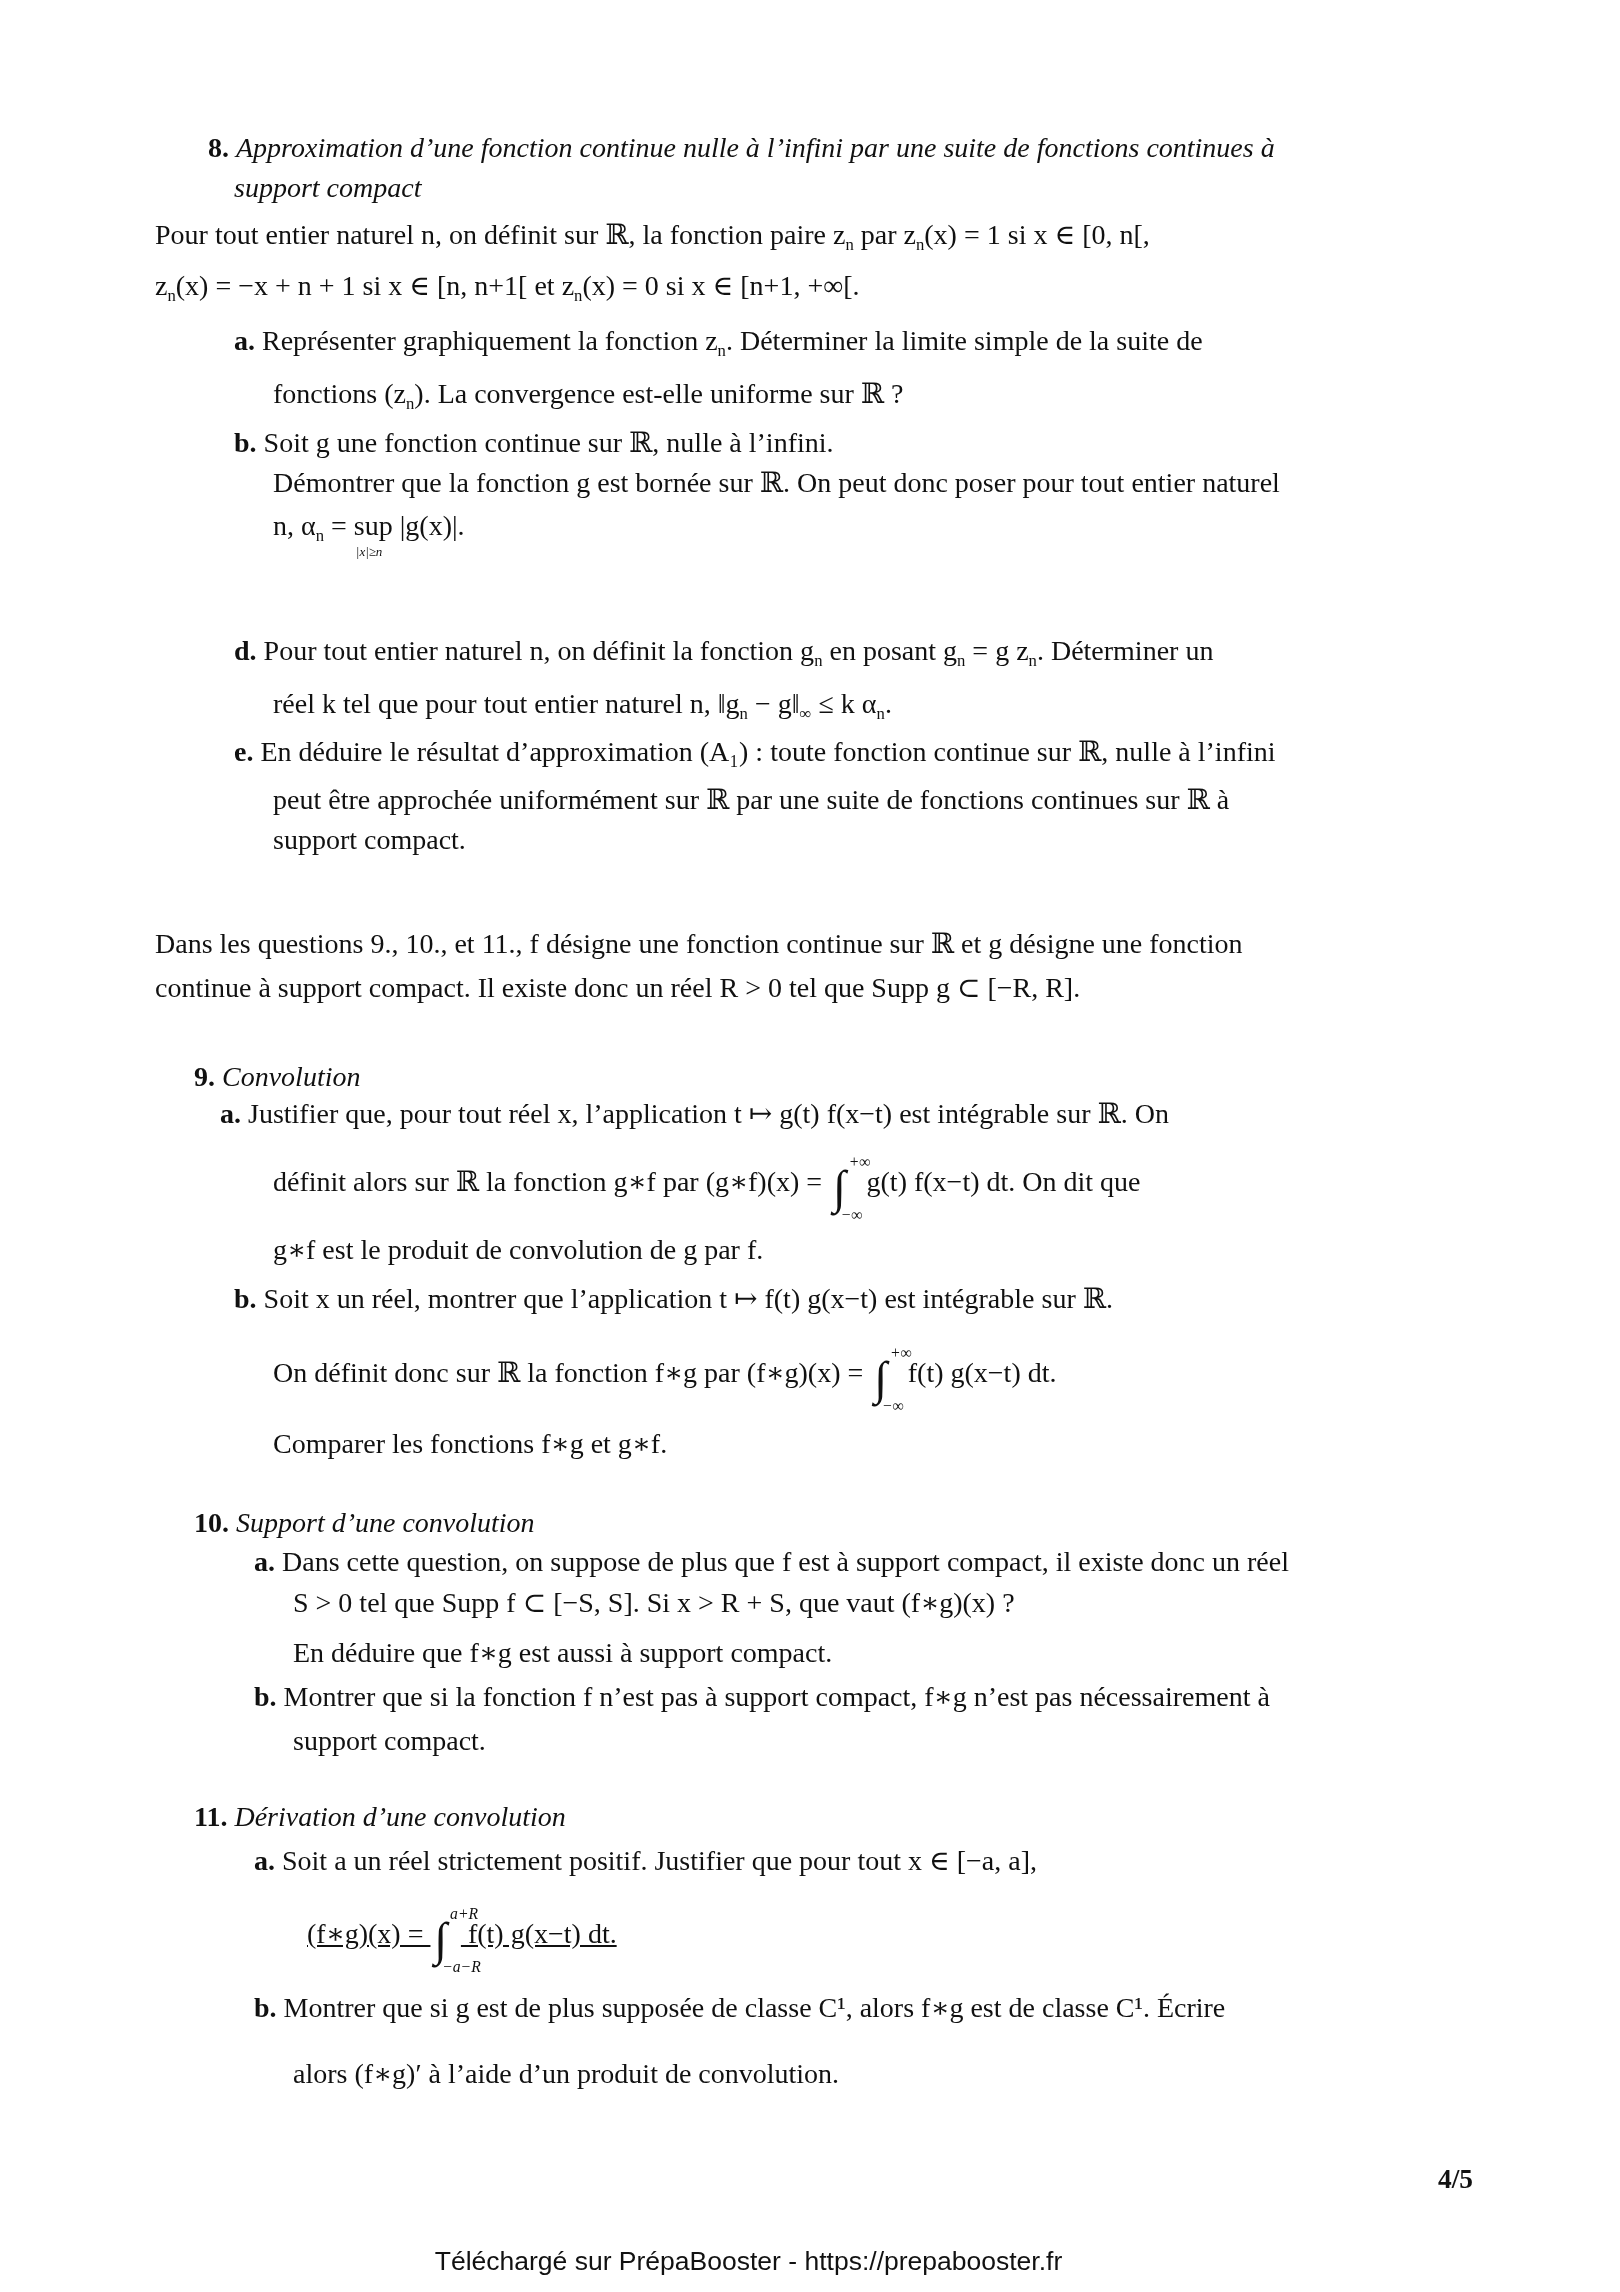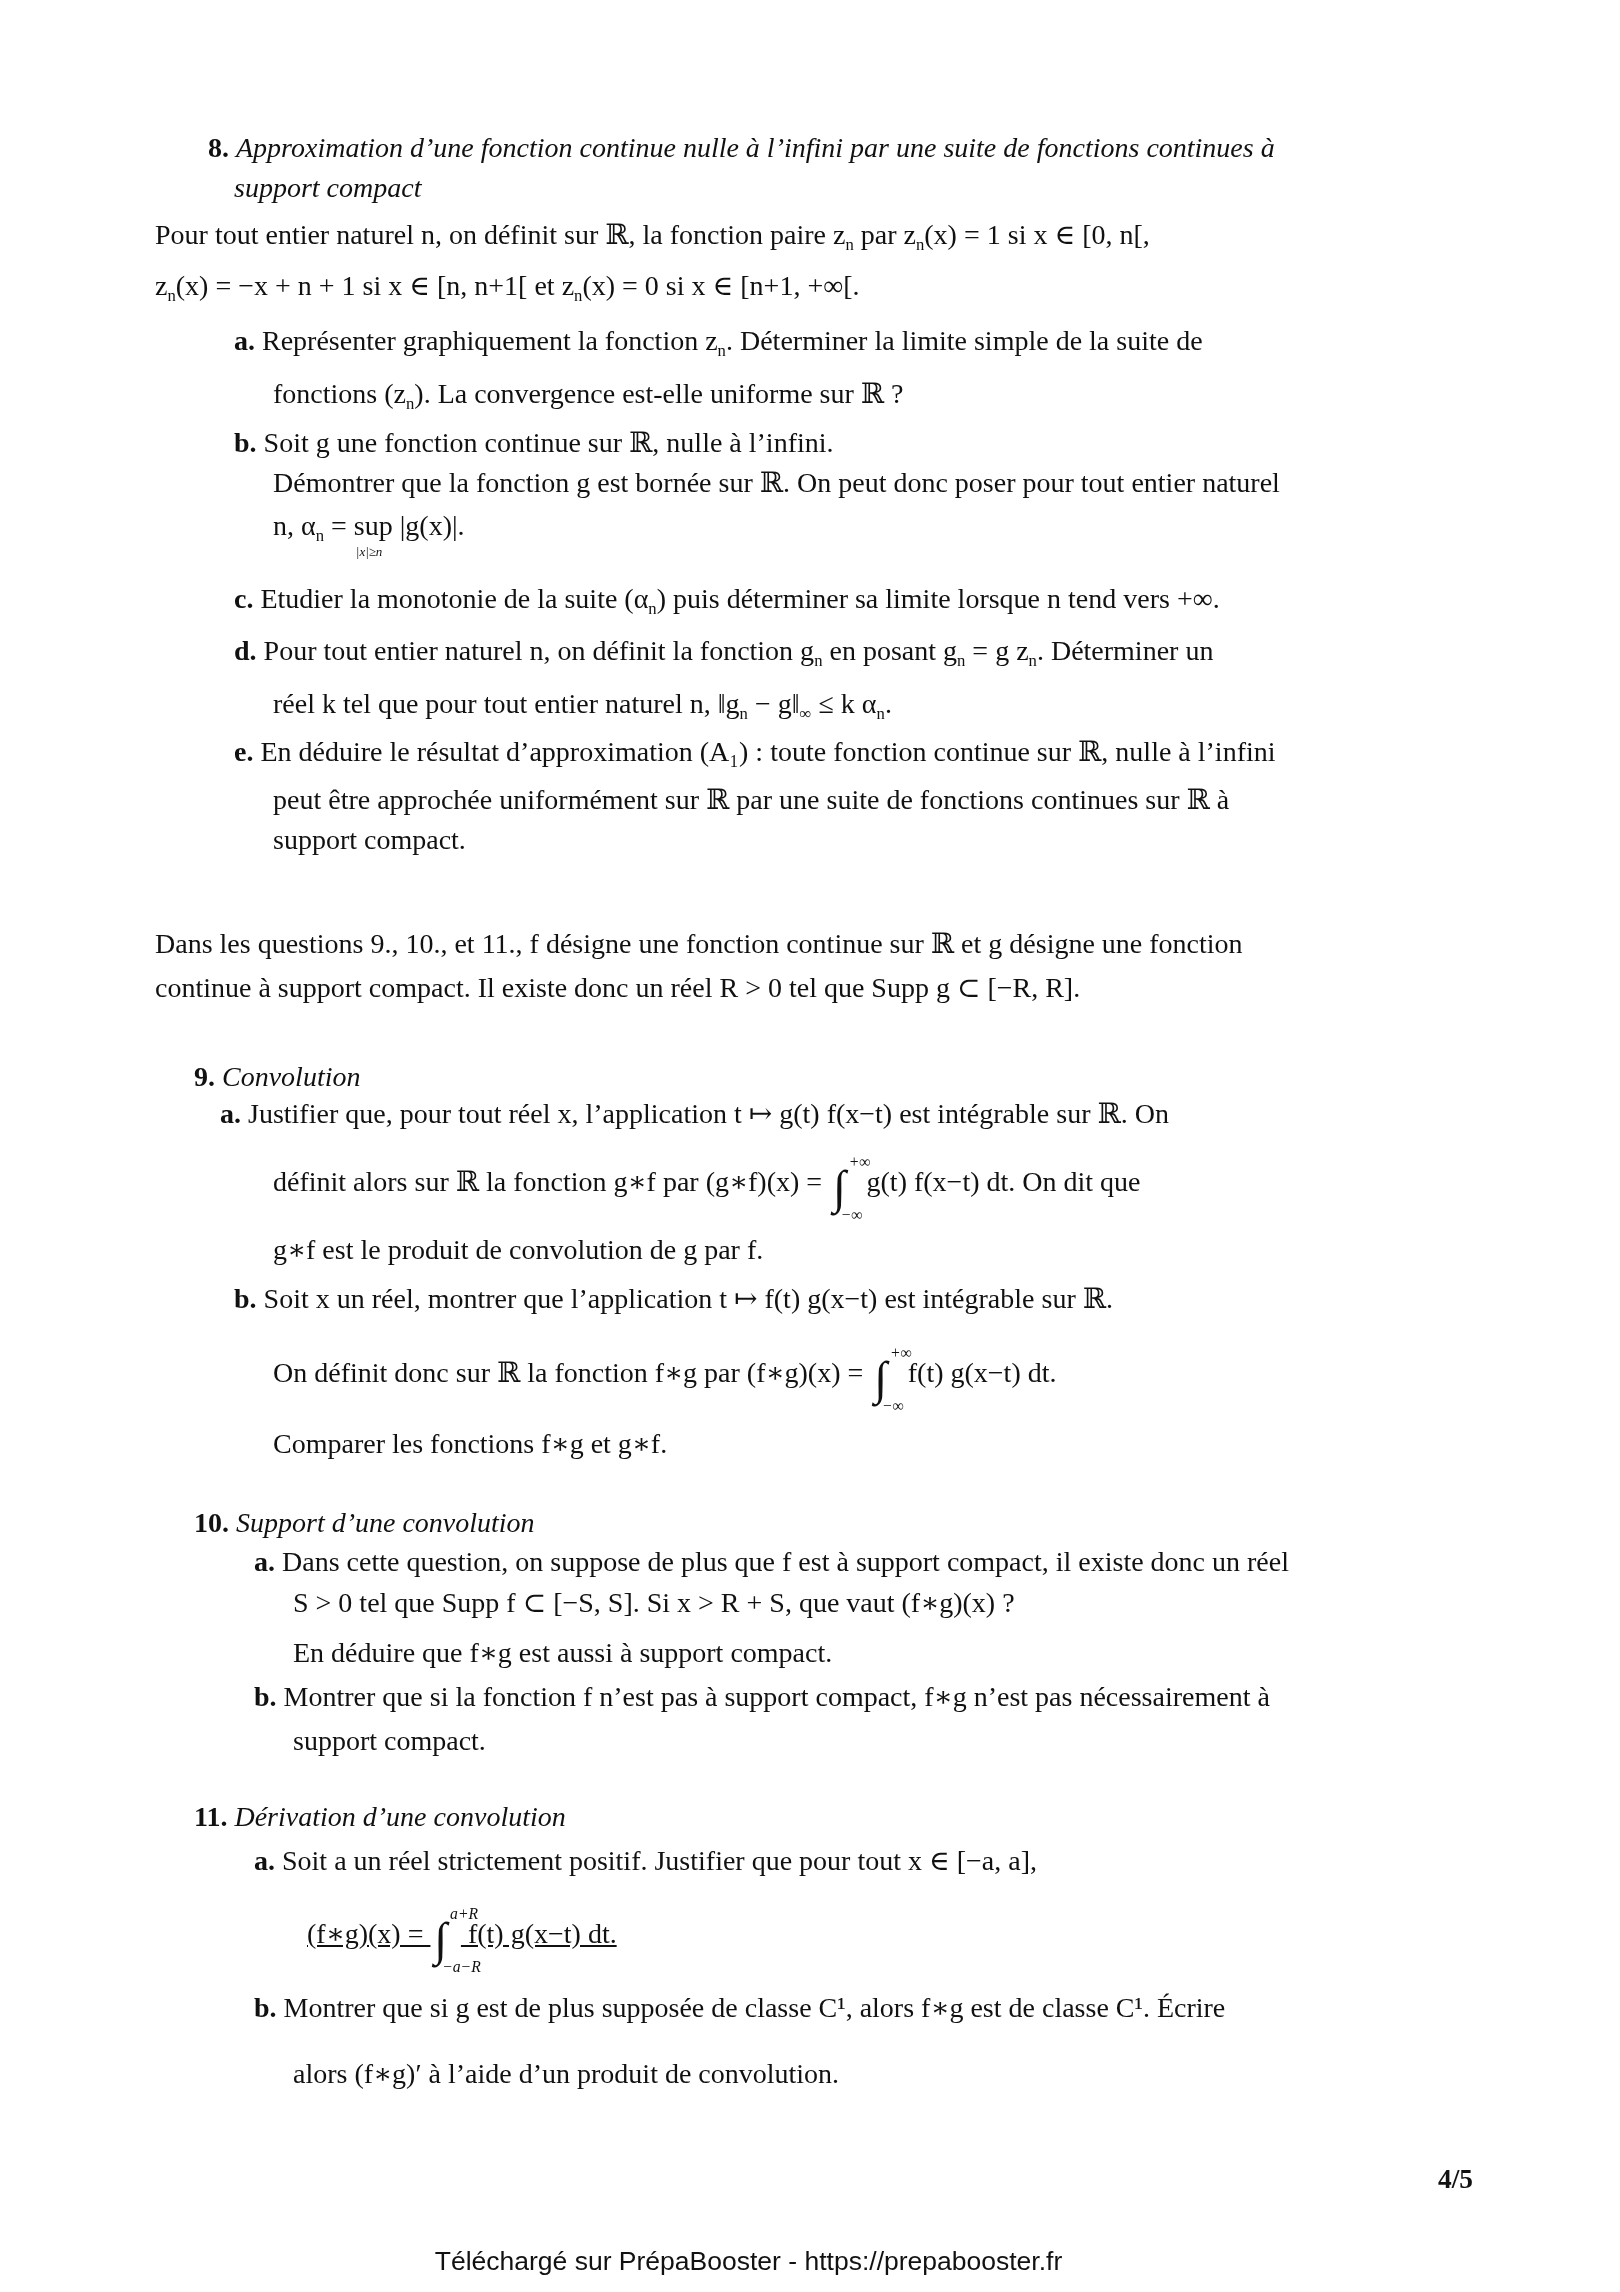--- a/index.html
+++ b/index.html
@@ -40,24 +40,20 @@
   </div>
   <div class="line" style="left:273px; top:376px;">fonctions (z<sub>n</sub>). La convergence est-elle uniforme sur ℝ ?</div>
 
   <div class="line" style="left:234px; top:425px;">
     <b>b.</b>
     <span>Soit g une fonction continue sur ℝ, nulle à l’infini.</span>
   </div>
   <div class="line" style="left:273px; top:465px;">Démontrer que la fonction g est bornée sur ℝ. On peut donc poser pour tout entier naturel</div>
   <div class="line" style="left:273px; top:508px;">n, α<sub>n</sub> = <span class="supop">sup<span class="under">|x|≥n</span></span> |g(x)|.</div>
 
-  <div class="line" style="left:234px; top:581px;">
-    <b>c.</b>
-    <span>Etudier la monotonie de la suite (α<sub>n</sub>) puis déterminer sa limite lorsque n tend vers +∞.</span>
-  </div>
 
   <div class="line" style="left:234px; top:633px;">
     <b>d.</b>
     <span>Pour tout entier naturel n, on définit la fonction g<sub>n</sub> en posant g<sub>n</sub> = g z<sub>n</sub>. Déterminer un</span>
   </div>
   <div class="line" style="left:273px; top:686px;">réel k tel que pour tout entier naturel n, ‖g<sub>n</sub> − g‖<sub>∞</sub> ≤ k α<sub>n</sub>.</div>
 
   <div class="line" style="left:234px; top:734px;">
     <b>e.</b>
     <span>En déduire le résultat d’approximation (A₁) : toute fonction continue sur ℝ, nulle à l’infini</span>

